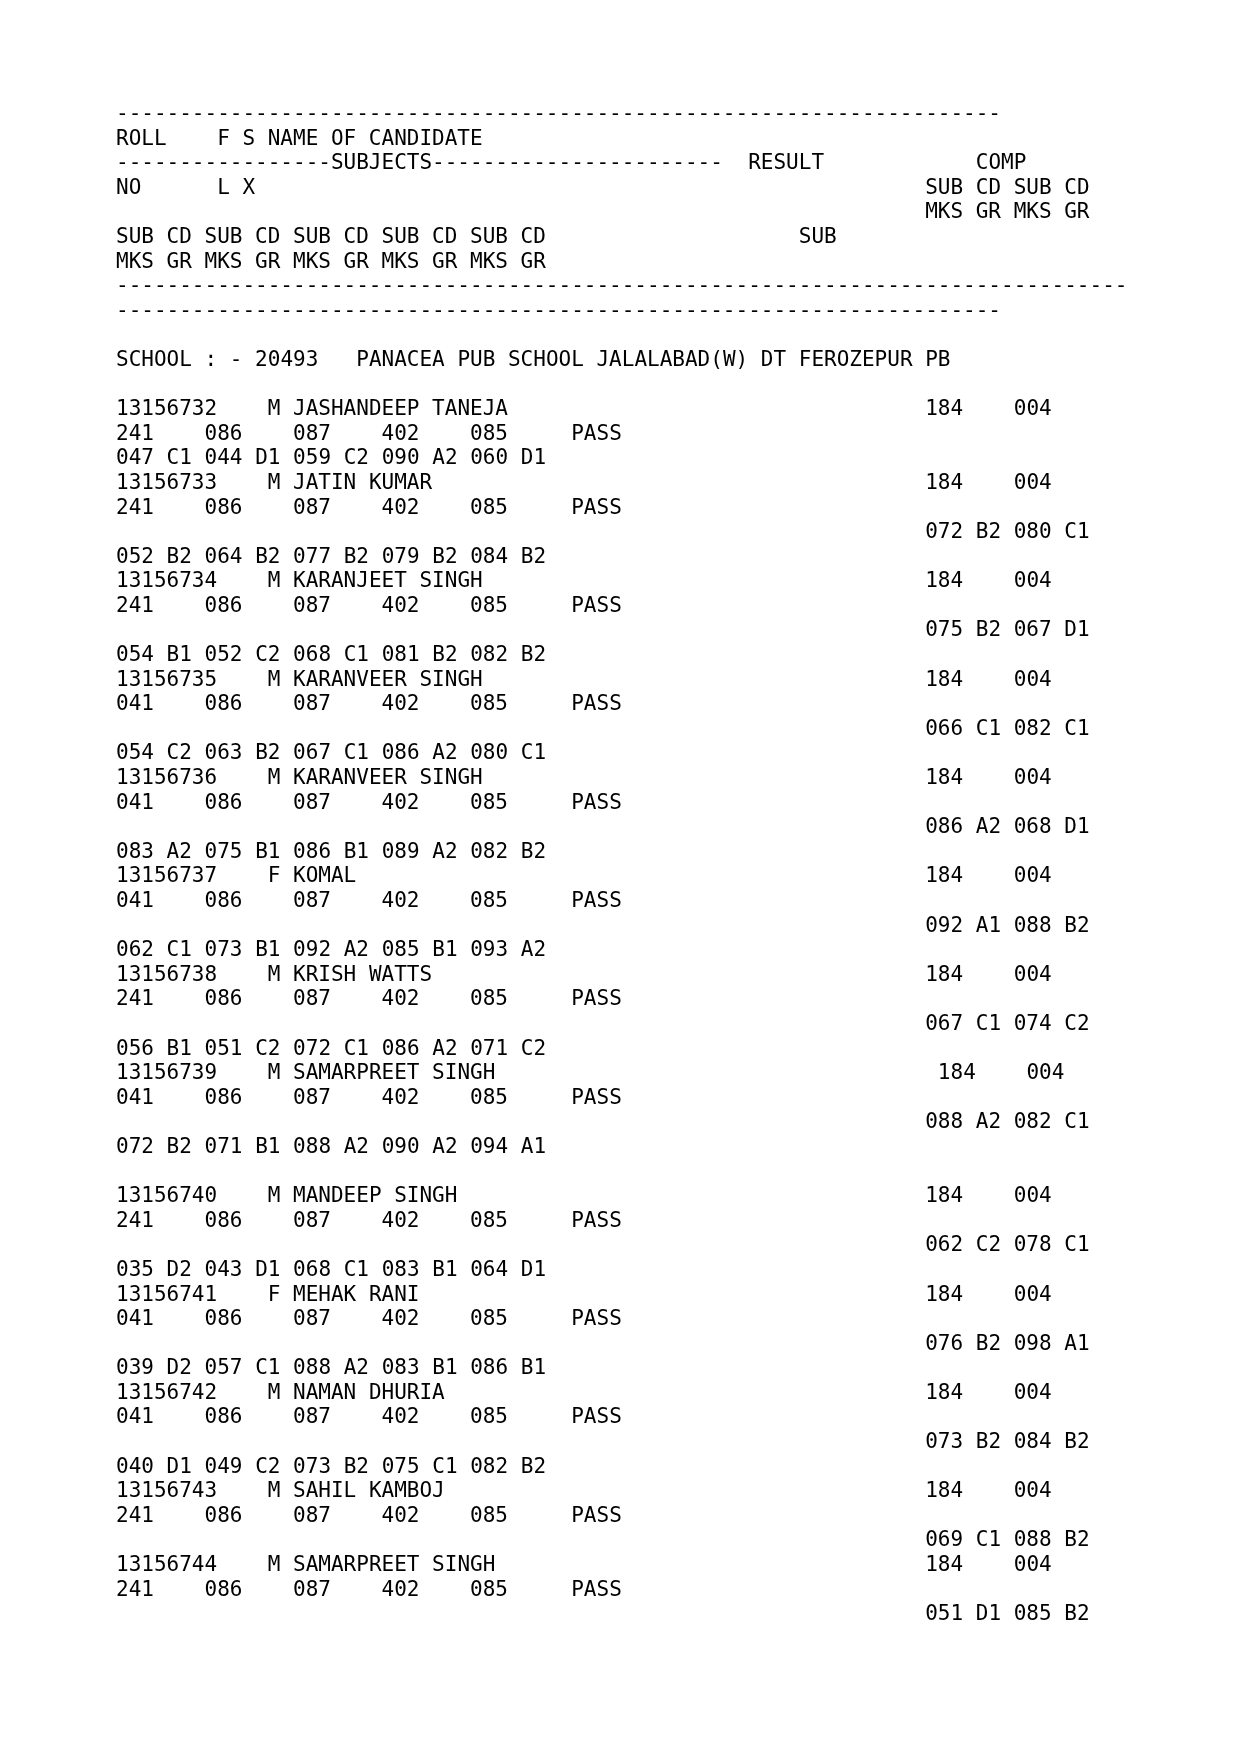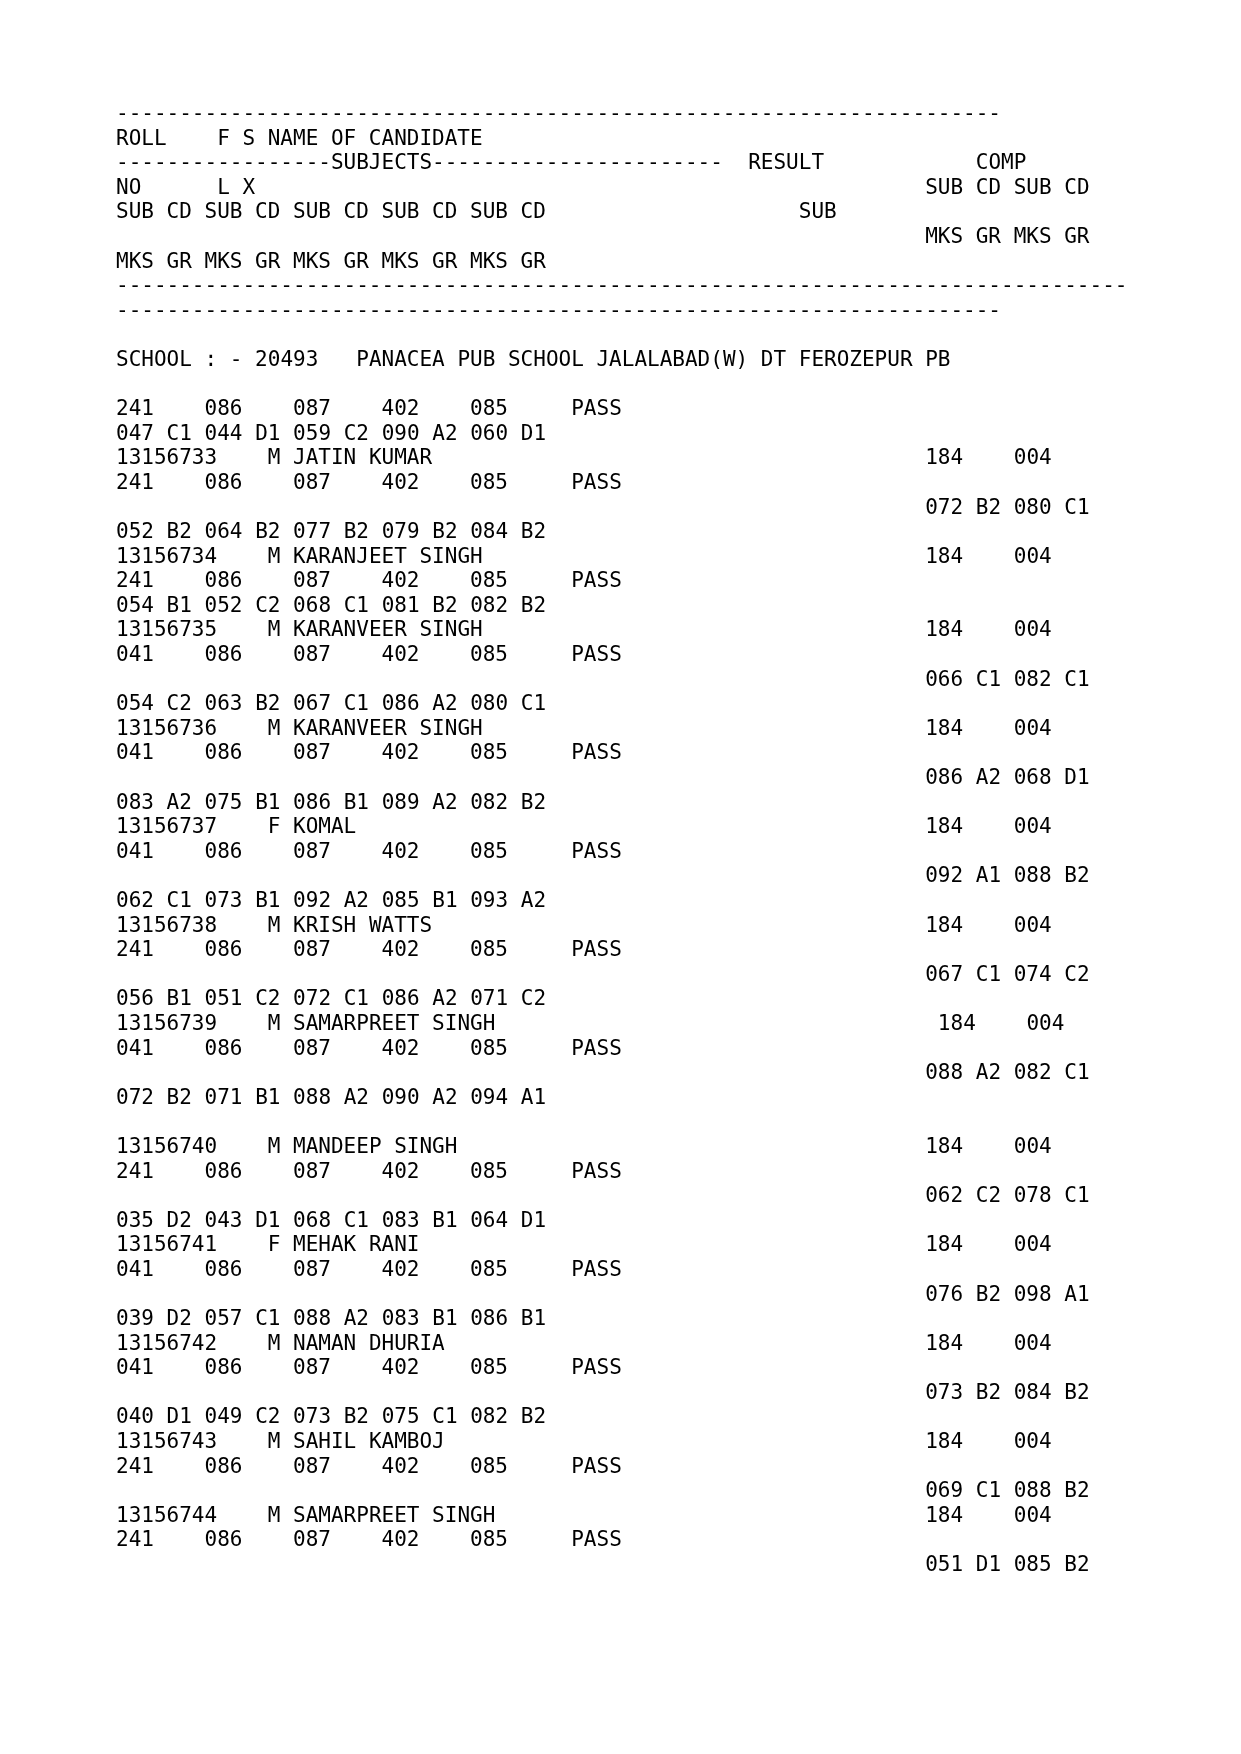--- a/index.html
+++ b/index.html
@@ -26,36 +26,38 @@
 </style>
 </head>
 <body>
 
 <div class="page">
   <div class="doc">
       <div class="ln"><span>----------------------------------------------------------------------</span></div>
       <div class="ln"><span>ROLL</span>    <span>F S NAME OF CANDIDATE</span></div>
       <div class="ln"><span>-----------------SUBJECTS-----------------------</span>  <span>RESULT</span>            <span>COMP</span></div>
       <div class="ln"><span>NO</span>      <span>L X</span>                                                     <span>SUB CD SUB CD</span></div>
+      <div class="ln">                                                                <span>MKS GR MKS GR</span></div>
       <div class="ln"><span>SUB CD SUB CD SUB CD SUB CD SUB CD</span>                    <span>SUB</span></div>
-      <div class="ln">                                                                <span>MKS GR MKS GR</span></div>
       <div class="ln"><span>MKS GR MKS GR MKS GR MKS GR MKS GR</span></div>
       <div class="ln"><span>--------------------------------------------------------------------------------</span></div>
       <div class="ln"><span>----------------------------------------------------------------------</span></div>
       <div class="ln">&nbsp;</div>
       <div class="ln"><span>SCHOOL : -</span> <span>20493</span>   <span>PANACEA PUB SCHOOL JALALABAD(W) DT FEROZEPUR PB</span></div>
       <div class="ln">&nbsp;</div>
+      <div class="ln"><span>13156732</span>    <span>M</span> <span>JASHANDEEP TANEJA</span>                                 <span>184</span>    <span>004</span></div>
       <div class="ln"><span>241</span>    <span>086</span>    <span>087</span>    <span>402</span>    <span>085</span>     <span>PASS</span></div>
       <div class="ln"><span>047</span> <span>C1</span> <span>044</span> <span>D1</span> <span>059</span> <span>C2</span> <span>090</span> <span>A2</span> <span>060</span> <span>D1</span></div>
       <div class="ln"><span>13156733</span>    <span>M</span> <span>JATIN KUMAR</span>                                       <span>184</span>    <span>004</span></div>
       <div class="ln"><span>241</span>    <span>086</span>    <span>087</span>    <span>402</span>    <span>085</span>     <span>PASS</span></div>
       <div class="ln">                                                                <span>072</span> <span>B2</span> <span>080</span> <span>C1</span></div>
       <div class="ln"><span>052</span> <span>B2</span> <span>064</span> <span>B2</span> <span>077</span> <span>B2</span> <span>079</span> <span>B2</span> <span>084</span> <span>B2</span></div>
       <div class="ln"><span>13156734</span>    <span>M</span> <span>KARANJEET SINGH</span>                                   <span>184</span>    <span>004</span></div>
       <div class="ln"><span>241</span>    <span>086</span>    <span>087</span>    <span>402</span>    <span>085</span>     <span>PASS</span></div>
+      <div class="ln">                                                                <span>075</span> <span>B2</span> <span>067</span> <span>D1</span></div>
       <div class="ln"><span>054</span> <span>B1</span> <span>052</span> <span>C2</span> <span>068</span> <span>C1</span> <span>081</span> <span>B2</span> <span>082</span> <span>B2</span></div>
       <div class="ln"><span>13156735</span>    <span>M</span> <span>KARANVEER SINGH</span>                                   <span>184</span>    <span>004</span></div>
       <div class="ln"><span>041</span>    <span>086</span>    <span>087</span>    <span>402</span>    <span>085</span>     <span>PASS</span></div>
       <div class="ln">                                                                <span>066</span> <span>C1</span> <span>082</span> <span>C1</span></div>
       <div class="ln"><span>054</span> <span>C2</span> <span>063</span> <span>B2</span> <span>067</span> <span>C1</span> <span>086</span> <span>A2</span> <span>080</span> <span>C1</span></div>
       <div class="ln"><span>13156736</span>    <span>M</span> <span>KARANVEER SINGH</span>                                   <span>184</span>    <span>004</span></div>
       <div class="ln"><span>041</span>    <span>086</span>    <span>087</span>    <span>402</span>    <span>085</span>     <span>PASS</span></div>
       <div class="ln">                                                                <span>086</span> <span>A2</span> <span>068</span> <span>D1</span></div>
       <div class="ln"><span>083</span> <span>A2</span> <span>075</span> <span>B1</span> <span>086</span> <span>B1</span> <span>089</span> <span>A2</span> <span>082</span> <span>B2</span></div>
       <div class="ln"><span>13156737</span>    <span>F</span> <span>KOMAL</span>                                             <span>184</span>    <span>004</span></div>

